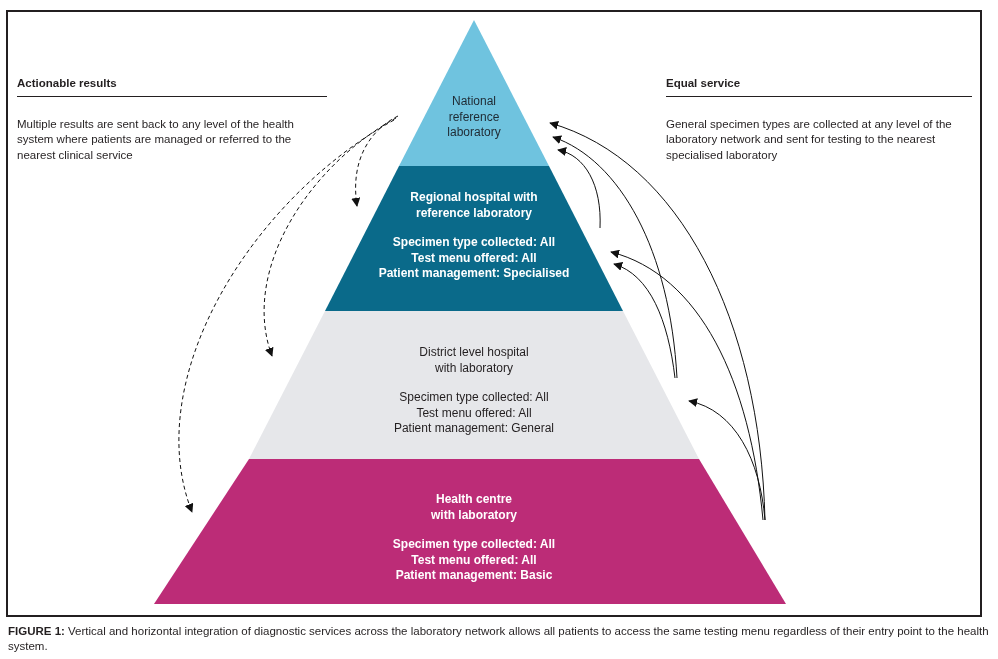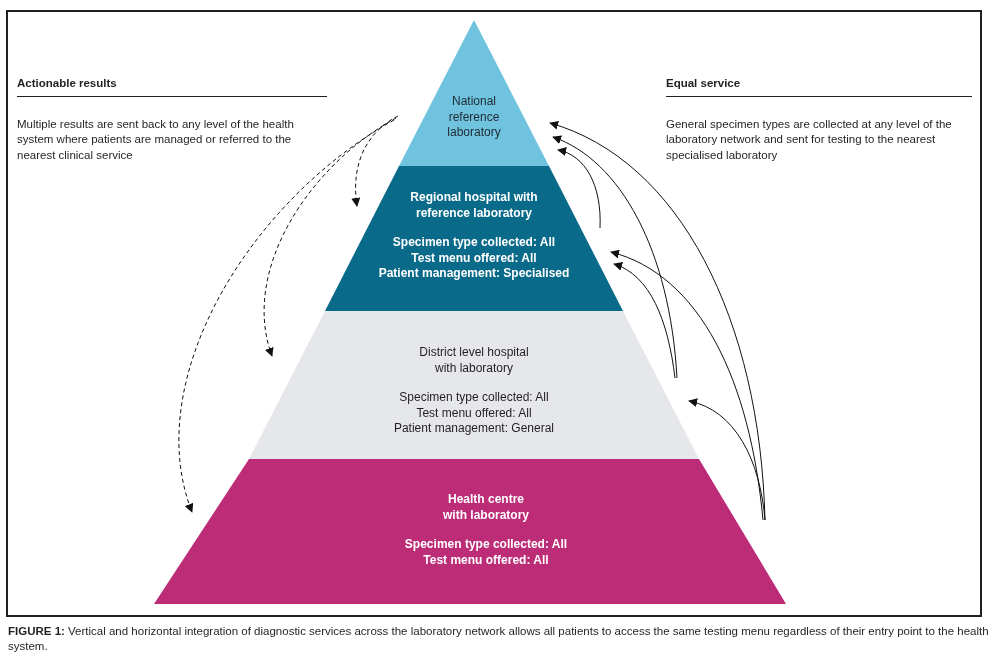--- a/index.html
+++ b/index.html
@@ -11,21 +11,21 @@
   .side-block { position: absolute; font-size: 11.5px; line-height: 15.5px; }
   .side-block .head { font-weight: bold; padding-bottom: 4px; border-bottom: 1px solid #231f20; margin-bottom: 20px; }
   #left-block { left: 17px; top: 76px; width: 310px; }
   #right-block { left: 666px; top: 76px; width: 306px; }
   .tier-text { position: absolute; text-align: center; font-size: 12px; line-height: 15.5px; }
   .tier-text .gap { height: 14px; }
   .tier-text.bold { font-weight: bold; }
   #t-national { left: 404px; top: 94px; width: 140px; color: #1f2a33; }
   #t-regional { left: 334px; top: 190px; width: 280px; color: #ffffff; }
   #t-district { left: 314px; top: 345px; width: 320px; color: #231f20; }
-  #t-health   { left: 326px; top: 492px; width: 320px; color: #ffffff; }
+  #t-health   { left: 314px; top: 492px; width: 320px; color: #ffffff; }
   .caption { position: absolute; left: 8px; top: 624px; width: 985px; font-size: 11.5px; line-height: 15px; }
   .caption .label { font-weight: bold; }
 </style>
 </head>
 <body>
 
 <div class="frame"></div>
 
 <svg class="diagram" viewBox="0 0 998 659" xmlns="http://www.w3.org/2000/svg">
   <defs>
@@ -88,15 +88,16 @@
   <div>Test menu offered: All</div>
   <div>Patient management: General</div>
 </div>
 
 <div id="t-health" class="tier-text bold">
   <div>Health centre</div>
   <div>with laboratory</div>
   <div class="gap"></div>
   <div>Specimen type collected: All</div>
   <div>Test menu offered: All</div>
+  <div>Patient management: Basic</div>
 </div>
 
 <div class="caption"><span class="label">FIGURE 1:</span><span> Vertical and horizontal integration of diagnostic services across the laboratory network allows all patients to access the same testing menu regardless of their entry point to the health system.</span></div>
 
 </body></html>

